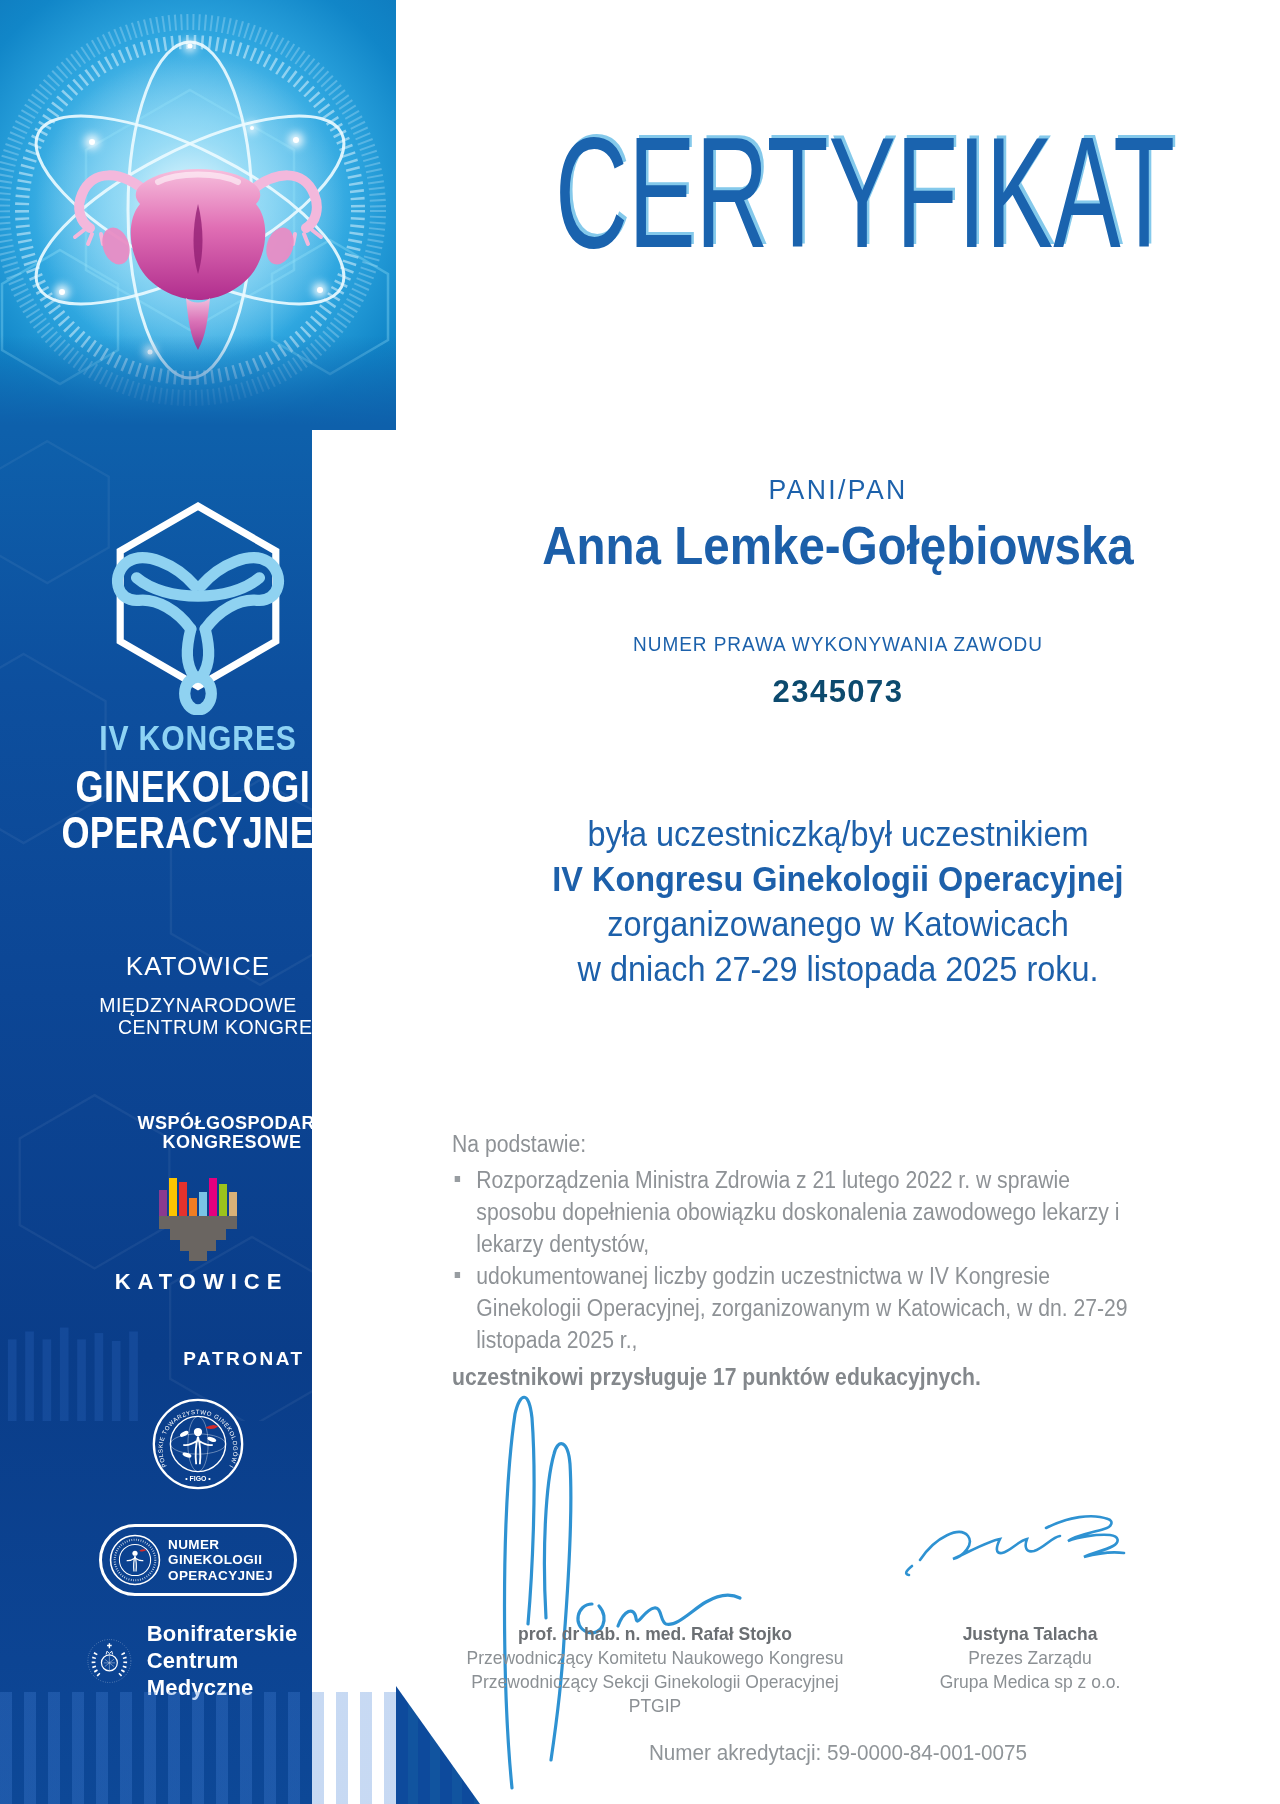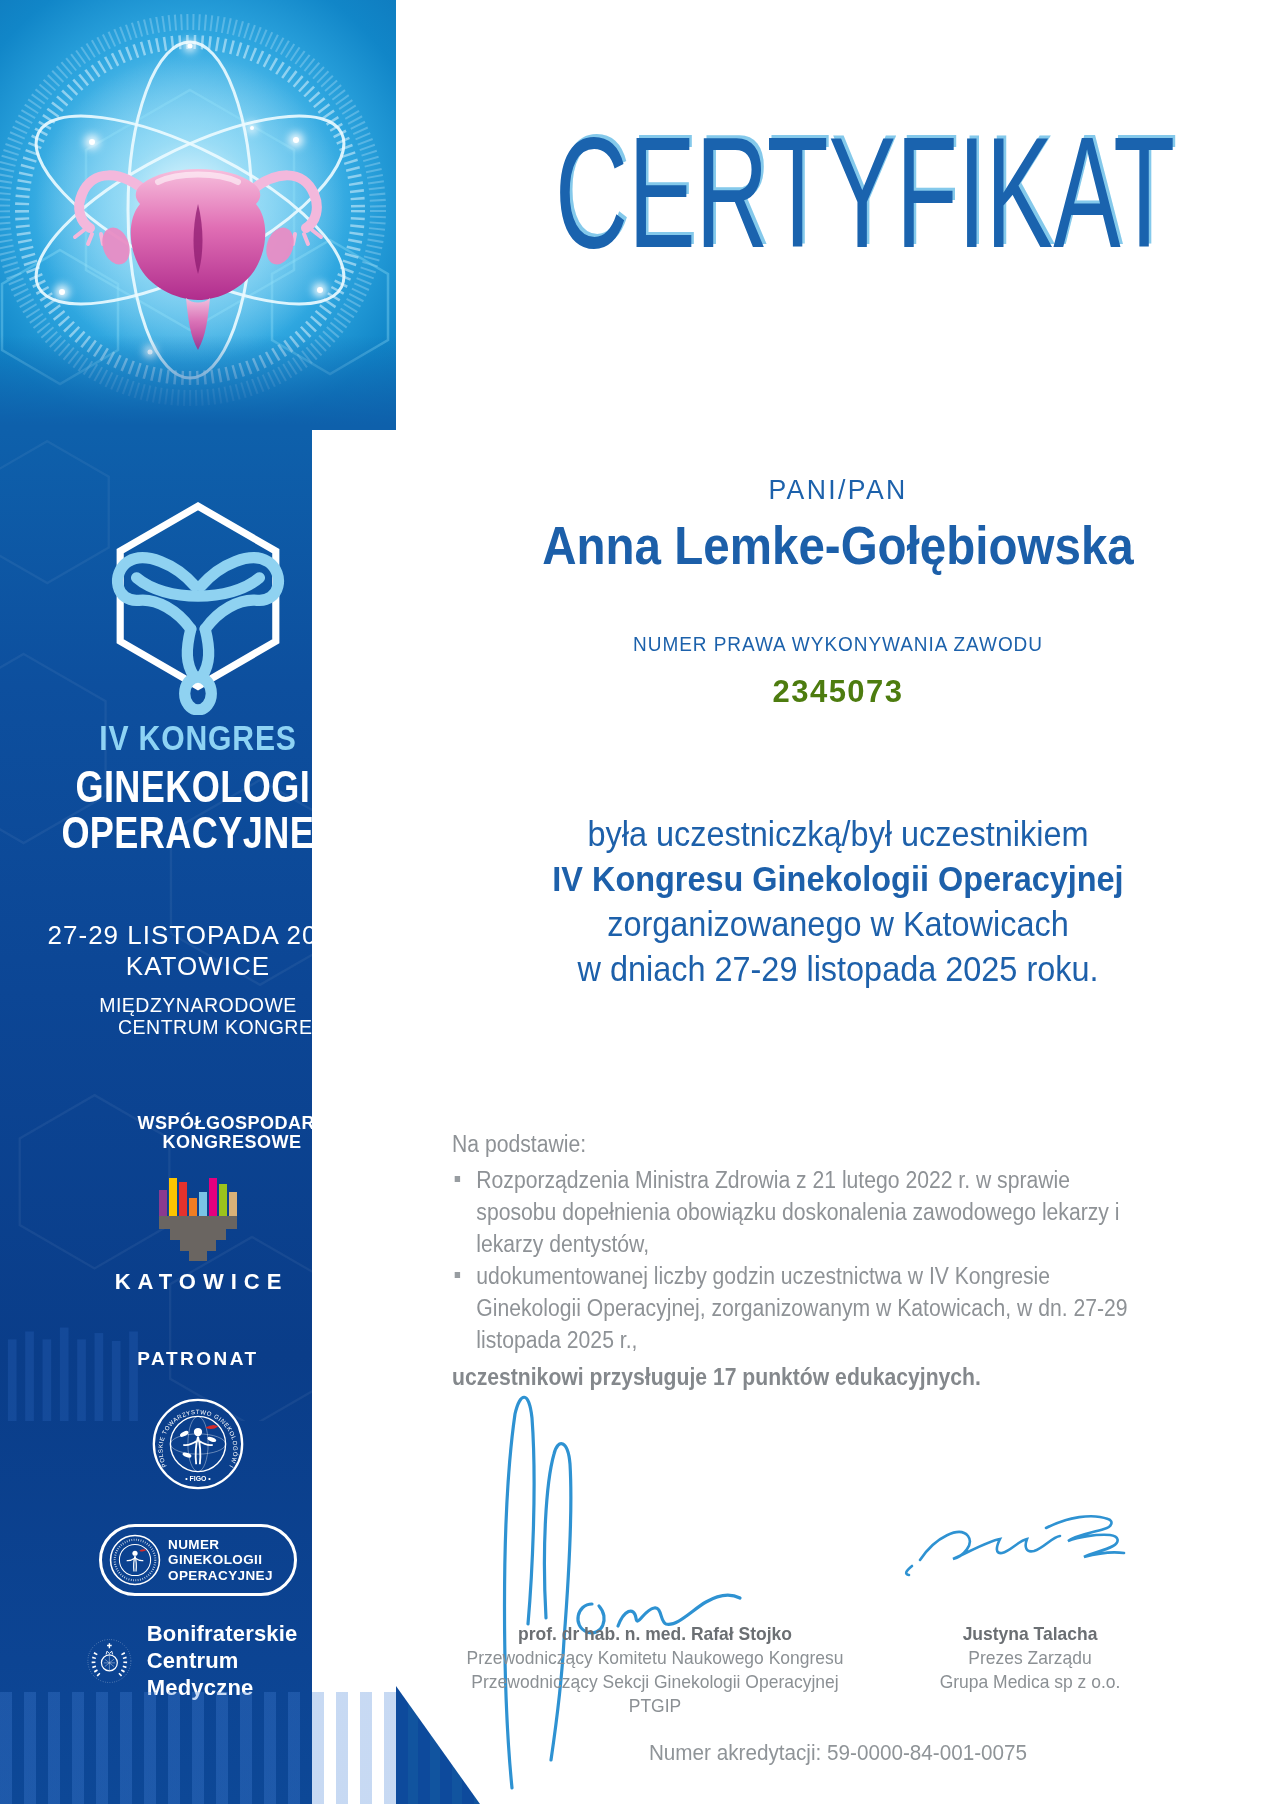--- a/index.html
+++ b/index.html
@@ -30,38 +30,38 @@
   .dates{top:920px;font-size:26px;line-height:31px;letter-spacing:1px;font-weight:400;}
   .venue{top:994px;font-size:19.5px;line-height:22px;font-weight:normal;letter-spacing:.5px;}
   .cohost{top:1114px;font-size:18px;line-height:19px;font-weight:bold;letter-spacing:.5px;padding-left:34px;}
   
   .kato{position:absolute;left:0;top:1176px;width:396px;text-align:center;}
   .kato-bars{display:flex;align-items:flex-end;justify-content:center;gap:2px;height:40px;}
   .kato-bar{width:8px;}
   .kato-steps{display:flex;flex-direction:column;align-items:center;}
   .kato-step{background:#6a6561;}
   .kato-word{margin-top:8px;font-size:22px;font-weight:bold;color:#fff;letter-spacing:7px;text-indent:7px;}
-  .patronat{top:1348px;font-size:19px;font-weight:bold;letter-spacing:2.5px;}
+  .patronat{top:1348px;font-size:19px;font-weight:bold;letter-spacing:2.5px;margin-left:46px;}
   .figo-main{position:absolute;left:152px;top:1398px;width:92px;height:92px;}
   
   .pill{position:absolute;left:99px;top:1524px;width:198px;height:72px;border:3px solid #fff;
         border-radius:40px;display:flex;align-items:center;box-sizing:border-box;padding-left:7px;gap:7px;}
   .pill-text{color:#fff;font-weight:bold;font-size:13.5px;line-height:15.5px;letter-spacing:.4px;}
   
   .boni{position:absolute;left:86px;top:1620px;display:flex;align-items:center;gap:14px;justify-content:space-between;}
   .boni-text{color:#fff;font-weight:bold;font-size:22px;line-height:27px;letter-spacing:.2px;}
   
   .c-center{position:absolute;left:396px;width:884px;text-align:center;}
   .title{top:112px;font-size:158px;line-height:160px;font-weight:400;color:#1a63ae;
          transform:scaleX(.64);transform-origin:center;letter-spacing:0;
          text-shadow:4px -3px 0 rgba(111,192,232,.85);white-space:nowrap;}
   .salutation{top:474px;font-size:28px;letter-spacing:2.5px;color:#1c61ab;transform:scaleX(.95);transform-origin:center;}
   .name{top:514px;font-size:54px;font-weight:bold;color:#1c5fa9;transform:scaleX(.88);transform-origin:center;white-space:nowrap;}
   .lic-label{top:633px;font-size:20px;letter-spacing:1px;color:#1c61ab;transform:scaleX(.95);transform-origin:center;}
-  .lic-num{top:674px;font-size:31px;font-weight:bold;letter-spacing:1.5px;color:#4d7c0f;}
+  .lic-num{top:674px;font-size:31px;font-weight:bold;letter-spacing:1.5px;color:#0c4a6e;}
   .participation{top:812px;font-size:34.5px;line-height:45px;color:#1d60aa;transform:scaleX(.94);transform-origin:center;}
   .participation .b{font-weight:bold;}
   
   .basis{position:absolute;left:452px;top:1128px;width:760px;font-size:23.5px;line-height:32px;
          color:#8e9296;transform:scaleX(.9);transform-origin:left top;}
   .basis-intro{margin:0 0 4px 0;}
   .basis ul{list-style:none;margin:0;padding:0;}
   .basis li{position:relative;padding-left:27px;}
   .basis li::before{content:"";position:absolute;left:3px;top:12px;width:6px;height:6px;background:#989da1;}
   .basis-conclusion{margin-top:5px;font-weight:bold;color:#84888c;}
@@ -176,21 +176,20 @@
         <path d="M 93,126 C 88,146 88,160 96,172"></path>
         <path d="M 107,126 C 112,146 112,160 104,172"></path>
         <ellipse cx="100" cy="189" rx="13" ry="16"></ellipse>
       </g>
     </svg>
 
     <div class="sb-text congress-l1 cond">IV KONGRES</div>
     <div class="sb-text congress-l2" style="transform:scaleX(.82);">GINEKOLOGII</div>
     <div class="sb-text congress-l3" style="transform:scaleX(.82);">OPERACYJNEJ</div>
 
-    <div class="sb-text dates" style="top:920px;">27-29 LISTOPADA 2025</div>
     <div class="sb-text dates" style="top:951px;">KATOWICE</div>
 
     <div class="sb-text venue" style="top:994px;">MIĘDZYNARODOWE</div>
     <div class="sb-text venue" style="top:1016px;padding-left:48px;">CENTRUM KONGRESOWE</div>
 
     <div class="sb-text cohost" style="top:1114px;">WSPÓŁGOSPODARZ</div>
     <div class="sb-text cohost" style="top:1133px;">KONGRESOWE</div>
 
     <div class="kato">
       <div class="kato-bars">

